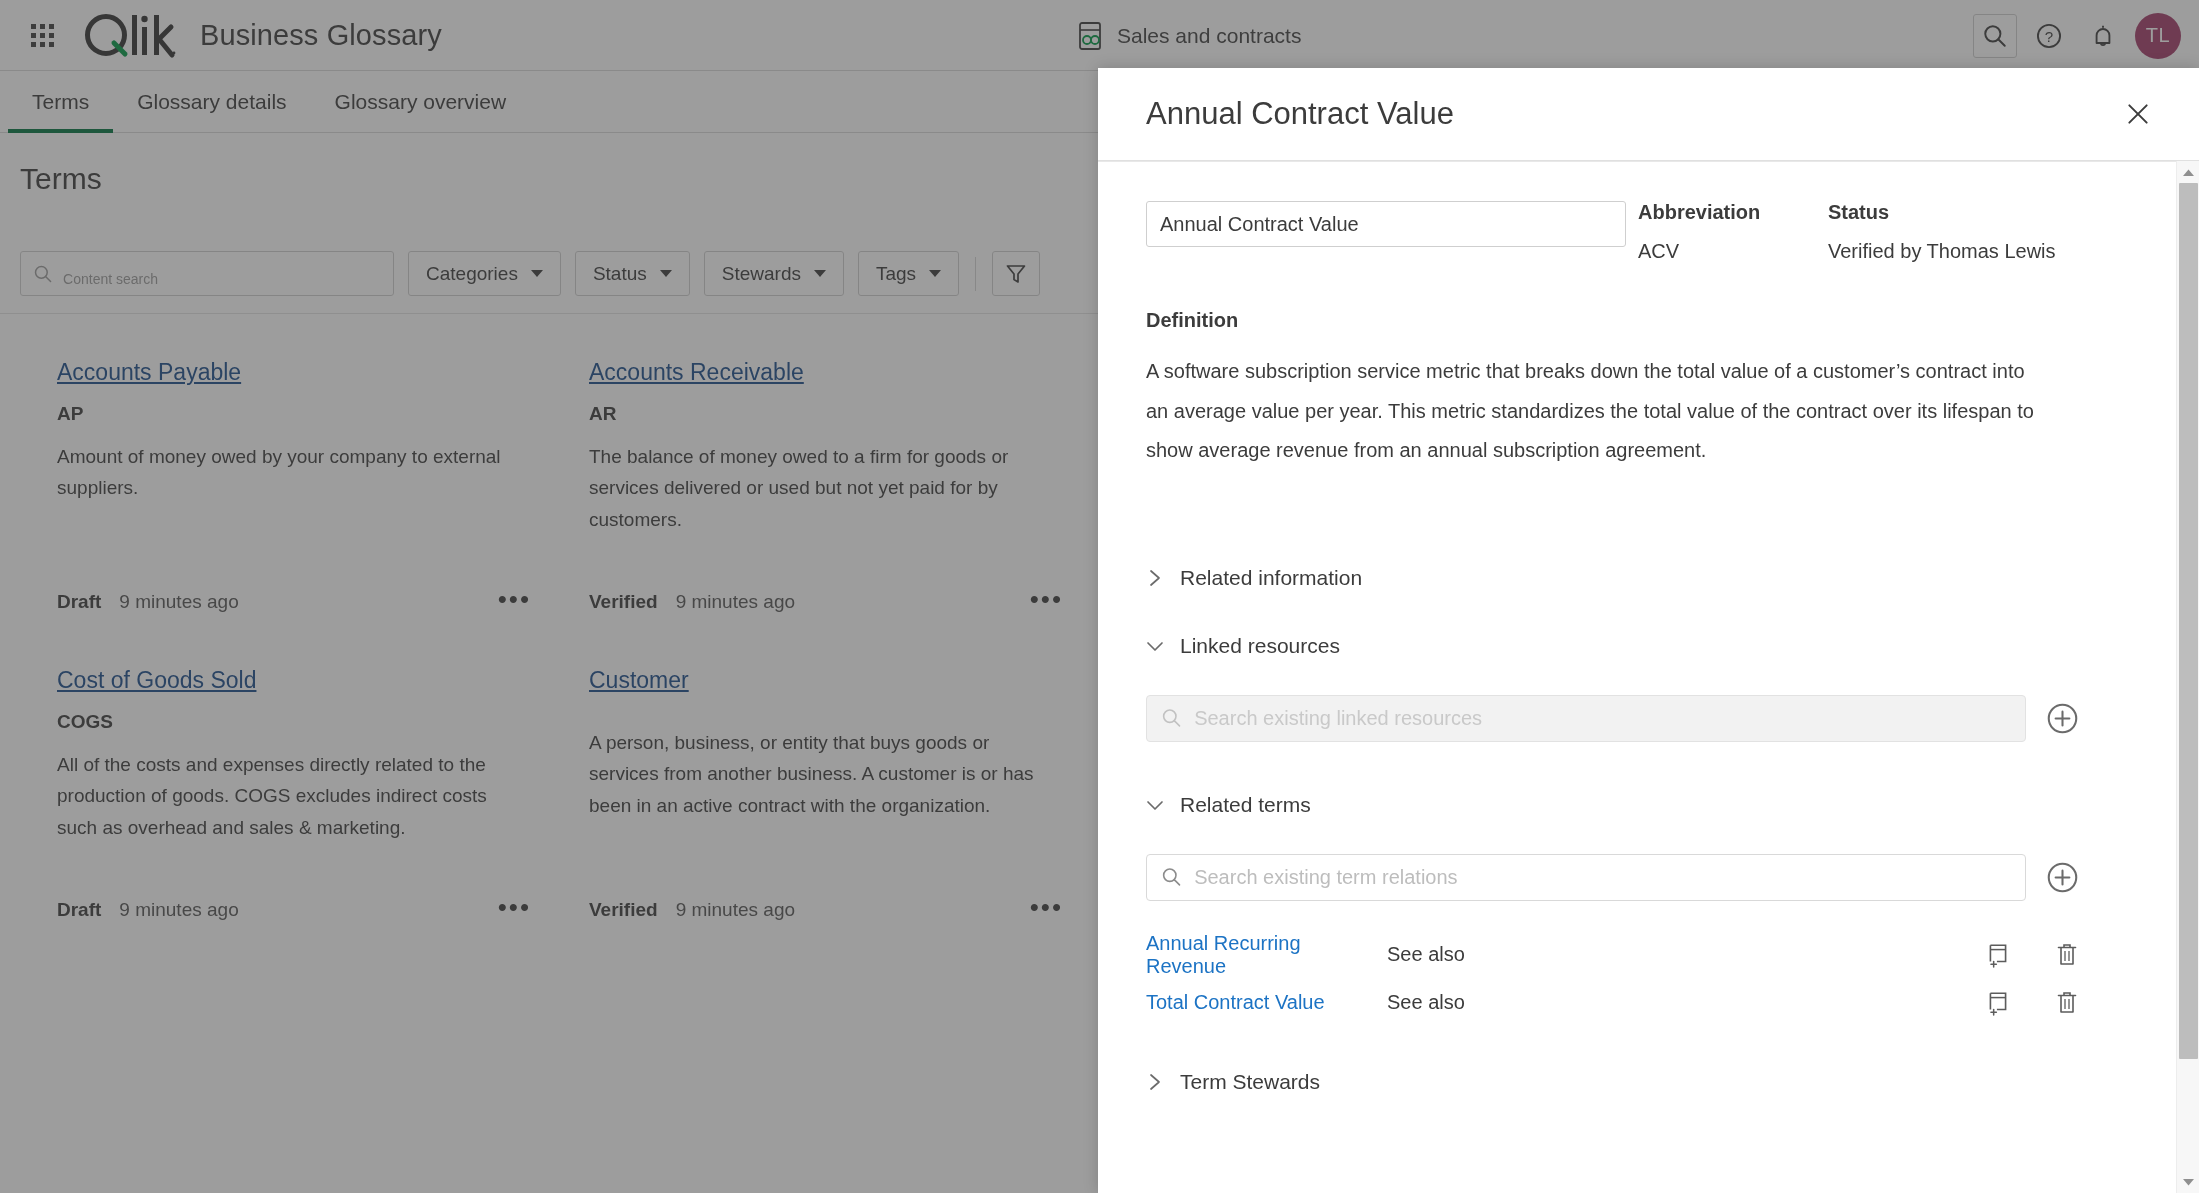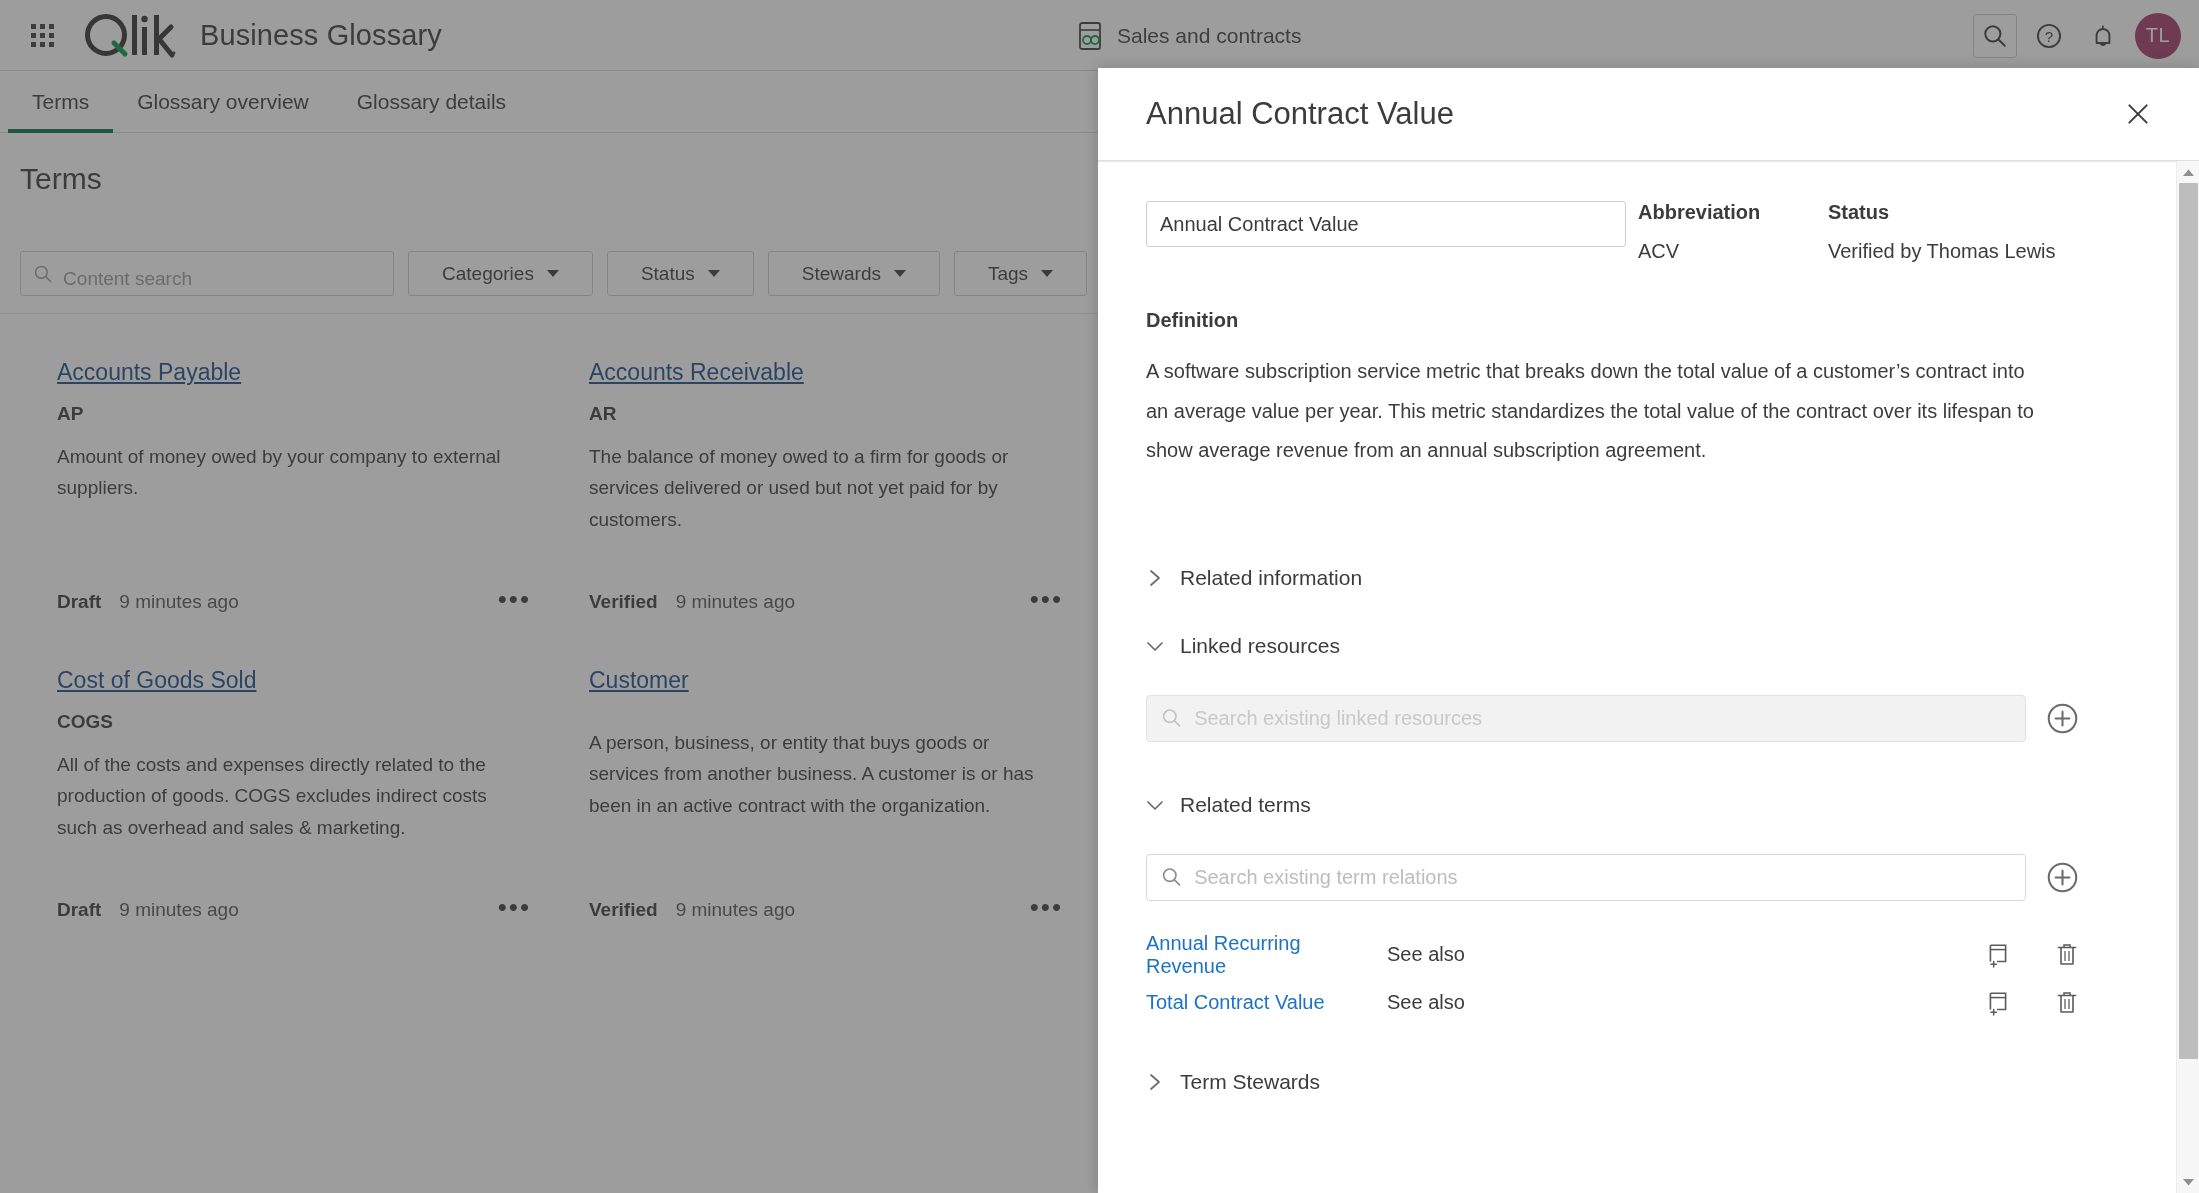--- a/index.html
+++ b/index.html
@@ -75,27 +75,27 @@
   .filterbar {
     position: absolute; top: 251px; left: 20px;
     display: flex; align-items: center; gap: 14px;
   }
   .search-box {
     width: 374px; height: 45px; border: 1px solid #cfcfcf; border-radius: 3px;
     display: flex; align-items: center; padding: 0 12px; gap: 10px;
     background: #fff;
   }
   .search-box input {
-    border: none; outline: none; font-size: 19px; color: #3c3c3c;
+    border: none; outline: none; font-size: 14px; color: #3c3c3c;
     background: transparent; width: 100%; font-family: inherit; margin-top: 11px;
   }
   .search-box input::placeholder { color: #9b9b9b; }
   .dd-btn {
     height: 45px; border: 1px solid #cfcfcf; border-radius: 3px; background: #fff;
-    display: flex; align-items: center; gap: 13px; padding: 0 33px;
+    display: flex; align-items: center; gap: 13px; padding: 0 17px;
     font-size: 19px; color: #3c3c3c; cursor: pointer; font-family: inherit;
   }
   .chev { width: 0; height: 0; border-left: 6px solid transparent;
           border-right: 6px solid transparent; border-top: 7px solid #3c3c3c; }
   .funnel-btn {
     width: 48px; height: 45px; border: 1px solid #cfcfcf; border-radius: 3px;
     background:#fff; display:flex; align-items:center; justify-content:center; cursor:pointer;
   }
   .filter-divider { width: 1px; height: 34px; background: #d4d4d4; margin: 0 2px; }
 
@@ -279,24 +279,24 @@
         </div>
         <div class="avatar">TL</div>
       </div>
     </div>
 
     <div class="tabs">
       <div class="tab active">
         <span>Terms</span>
       </div>
       <div class="tab">
+        <span>Glossary details</span>
+      </div>
+      <div class="tab">
         <span>Glossary overview</span>
-      </div>
-      <div class="tab">
-        <span>Glossary details</span>
       </div>
     </div>
 
     <div class="page-title">Terms</div>
 
     <div class="filterbar">
       <div class="search-box">
         <svg width="22" height="22" viewBox="0 0 24 24">
           <circle cx="10" cy="10" r="7" fill="none" stroke="#9b9b9b" stroke-width="1.8"></circle>
           <line x1="15" y1="15" x2="21" y2="21" stroke="#9b9b9b" stroke-width="1.8" stroke-linecap="round"></line>

